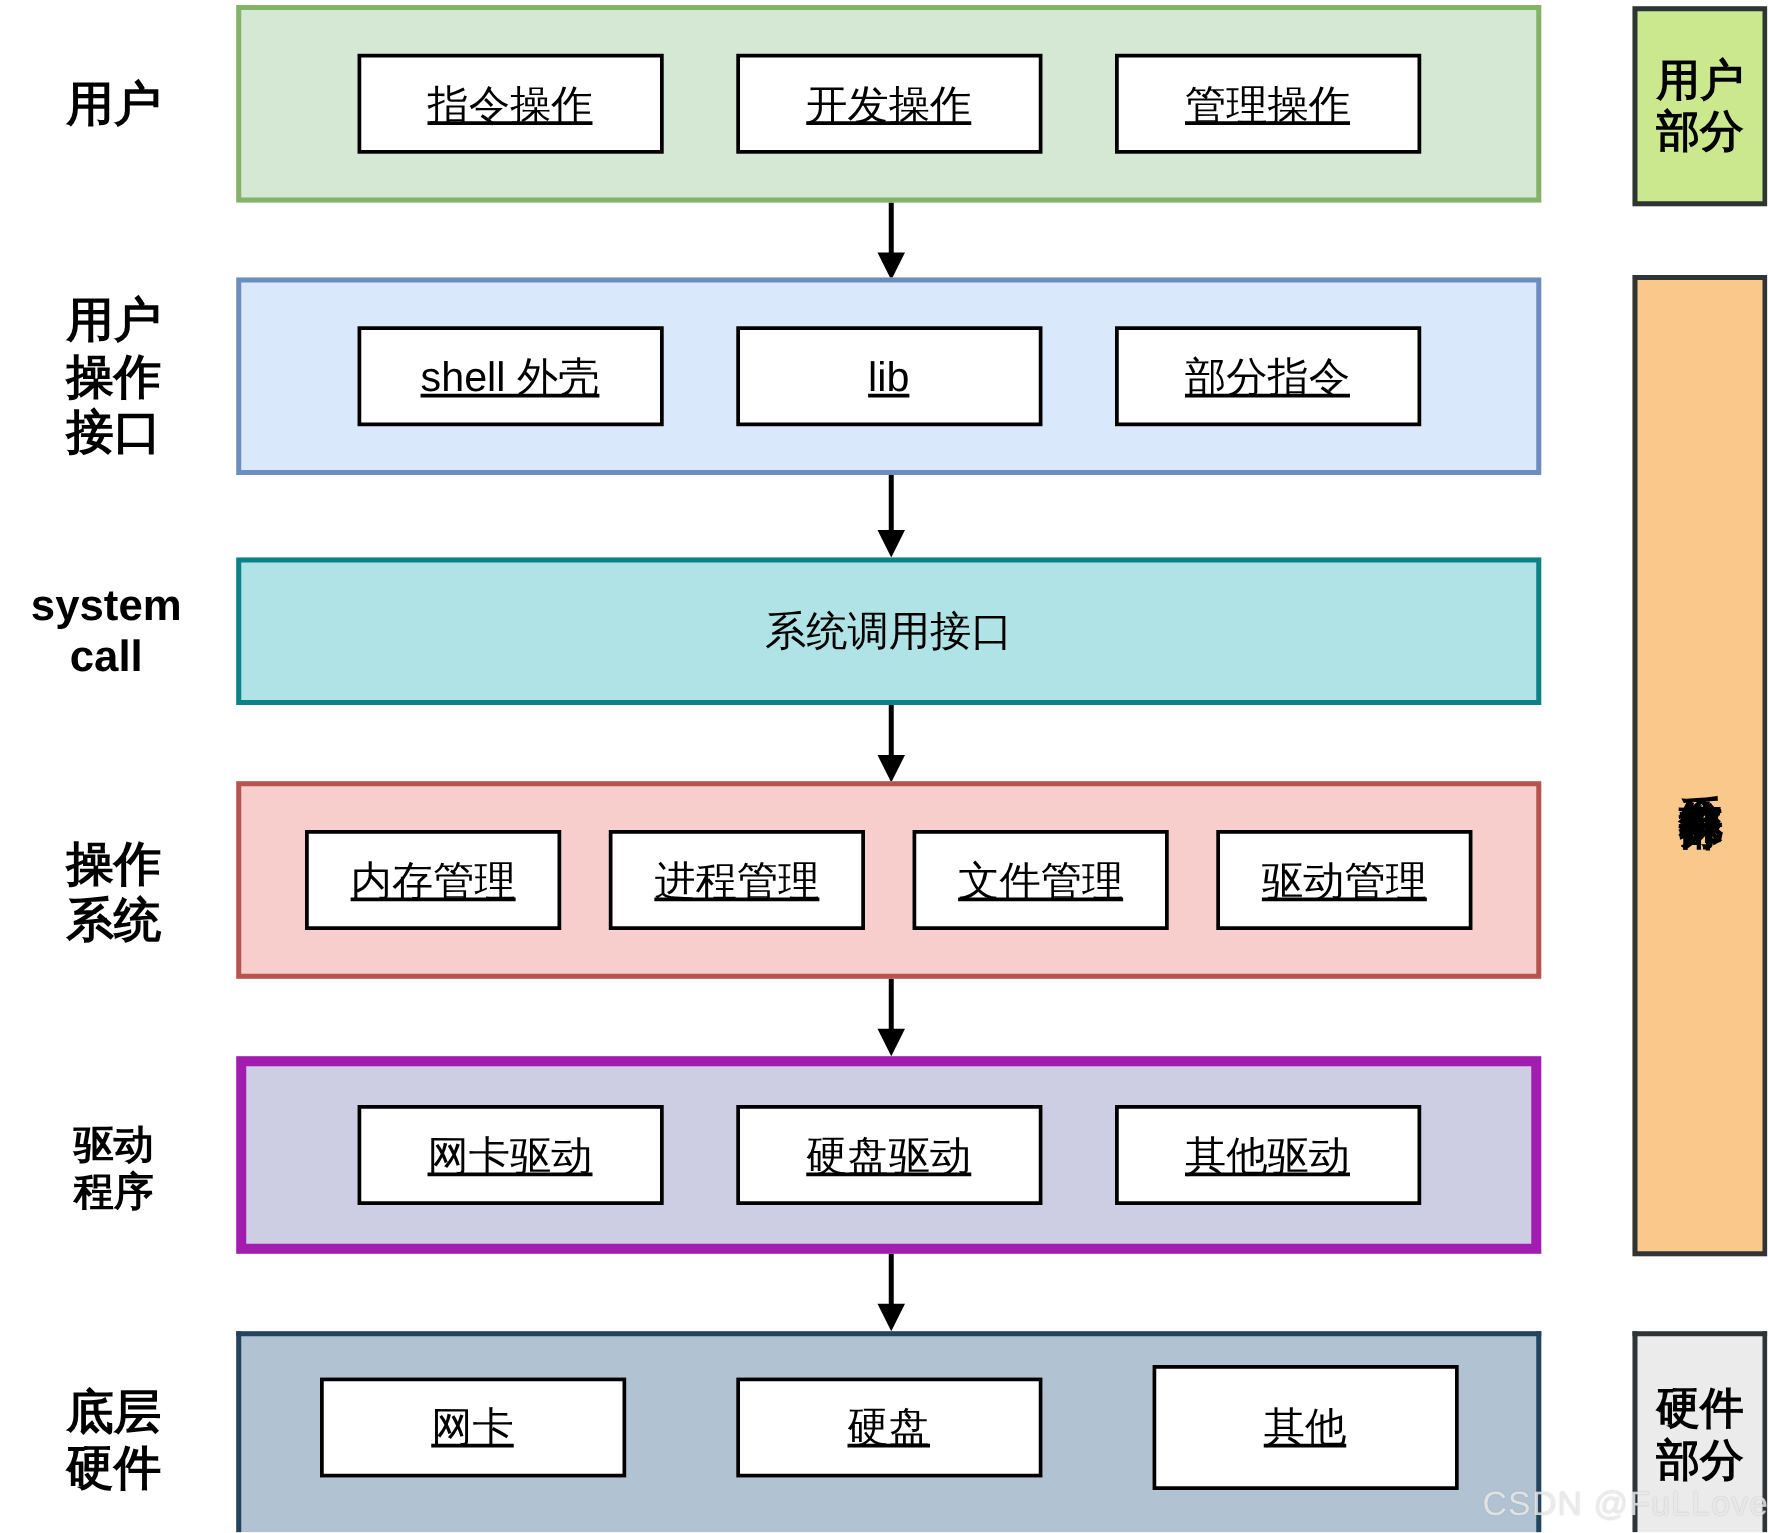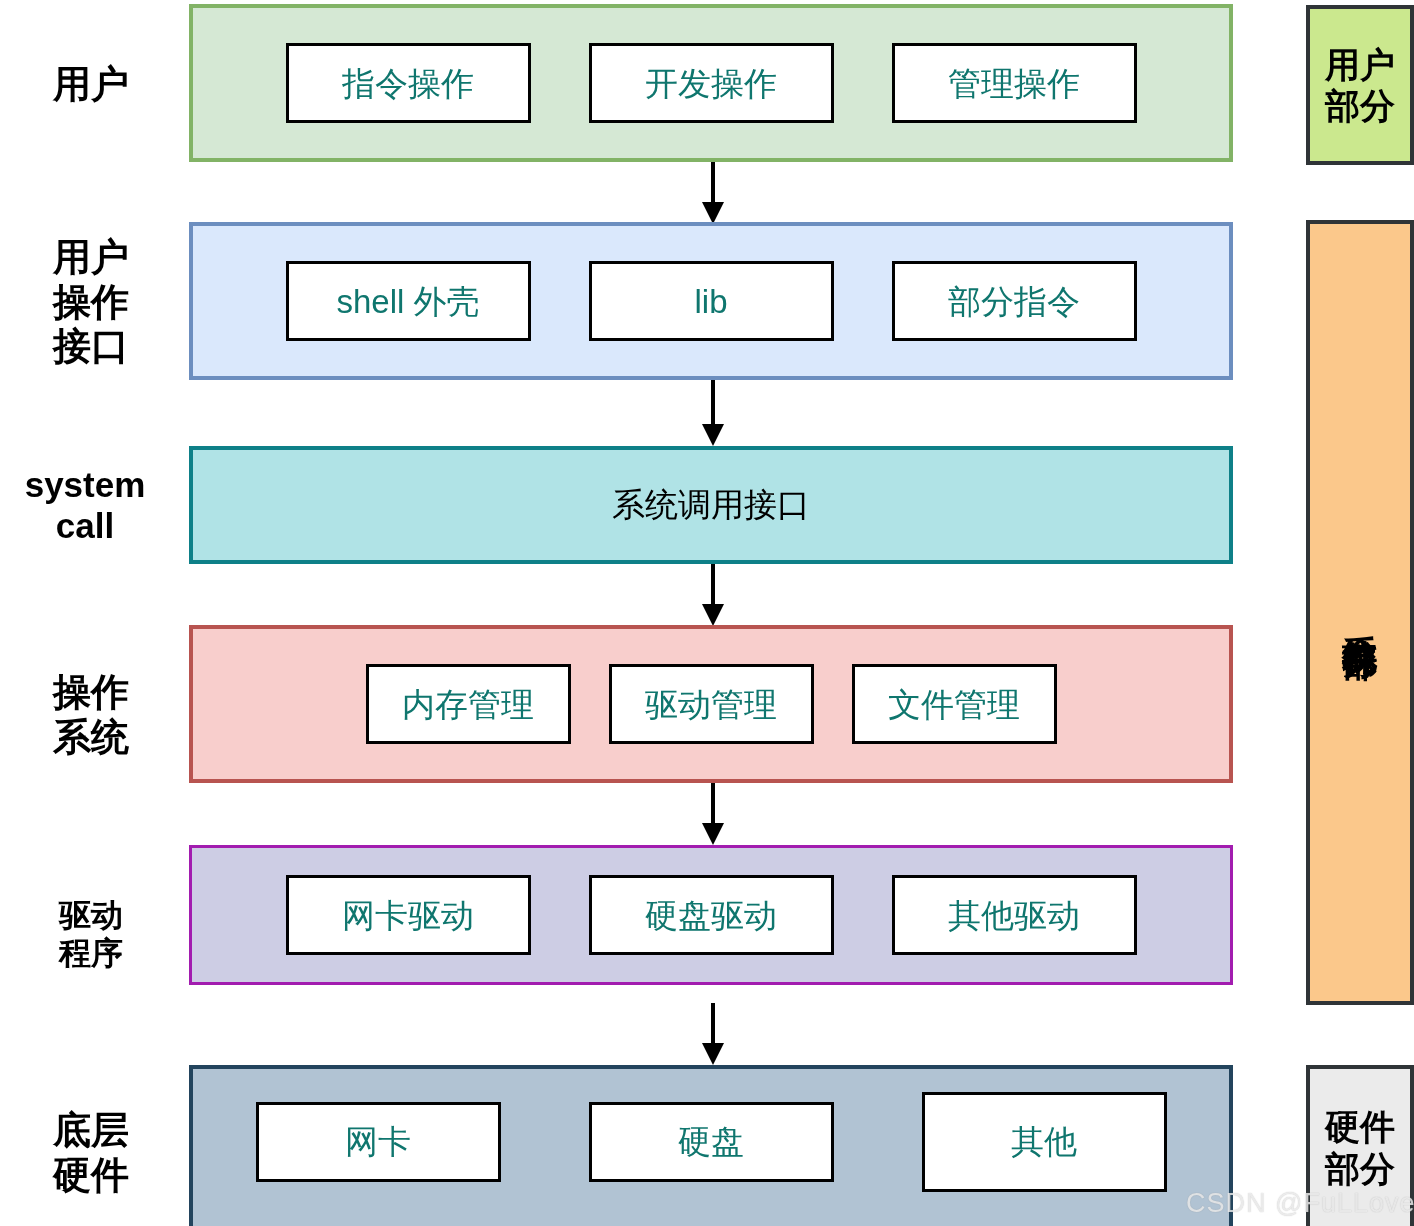--- a/index.html
+++ b/index.html
@@ -47,24 +47,25 @@
   }
 
   
   .item-box {
     box-sizing: border-box;
     background: #ffffff;
     border: 3px solid #000000;
     display: flex;
     align-items: center;
     justify-content: center;
-    color: #0f766e;
+    color: #000000;
     font-size: 33px;
     line-height: 1;
     white-space: nowrap;
+    text-decoration: underline;
   }
 
   
   .band-text {
     font-size: 33px;
     color: #000000;
     white-space: nowrap;
   }
 
   
@@ -154,34 +155,35 @@
     <line x1="17" y1="0" x2="17" y2="48" stroke="#000" stroke-width="4"></line>
     <polygon points="17,62 6,40 28,40" fill="#000"></polygon>
   </svg>
 
   <div class="row-label" style="left:0px; top:660px; width:182px; height:110px; font-size:38px;">操作
 系统</div>
 
   <div class="layer" style="left:189px; top:625px; width:1044px; height:158px; background:#f8cecc; border:4px solid #b85450;">
     <div class="layer-inner" style="gap:38px;">
       <div class="item-box" style="width:205px; height:80px;">内存管理</div>
+      <div class="item-box" style="width:205px; height:80px;">进程管理</div>
+      <div class="item-box" style="width:205px; height:80px;">文件管理</div>
       <div class="item-box" style="width:205px; height:80px;">驱动管理</div>
-      <div class="item-box" style="width:205px; height:80px;">文件管理</div>
     </div>
   </div>
 
   <svg class="arrow" style="left:696px; top:783px;" width="34" height="62" viewBox="0 0 34 62">
     <line x1="17" y1="0" x2="17" y2="48" stroke="#000" stroke-width="4"></line>
     <polygon points="17,62 6,40 28,40" fill="#000"></polygon>
   </svg>
 
   <div class="row-label" style="left:0px; top:880px; width:182px; height:110px; font-size:32px;">驱动
 程序</div>
 
-  <div class="layer" style="left:189px; top:845px; width:1044px; height:140px; background:#cdcde4; border:3px solid #a21caf;">
+  <div class="layer" style="left:189px; top:845px; width:1044px; height:158px; background:#cdcde4; border:8px solid #a21caf;">
     <div class="layer-inner" style="gap:58px;">
       <div class="item-box" style="width:245px; height:80px;">网卡驱动</div>
       <div class="item-box" style="width:245px; height:80px;">硬盘驱动</div>
       <div class="item-box" style="width:245px; height:80px;">其他驱动</div>
     </div>
   </div>
 
   <svg class="arrow" style="left:696px; top:1003px;" width="34" height="62" viewBox="0 0 34 62">
     <line x1="17" y1="0" x2="17" y2="48" stroke="#000" stroke-width="4"></line>
     <polygon points="17,62 6,40 28,40" fill="#000"></polygon>

